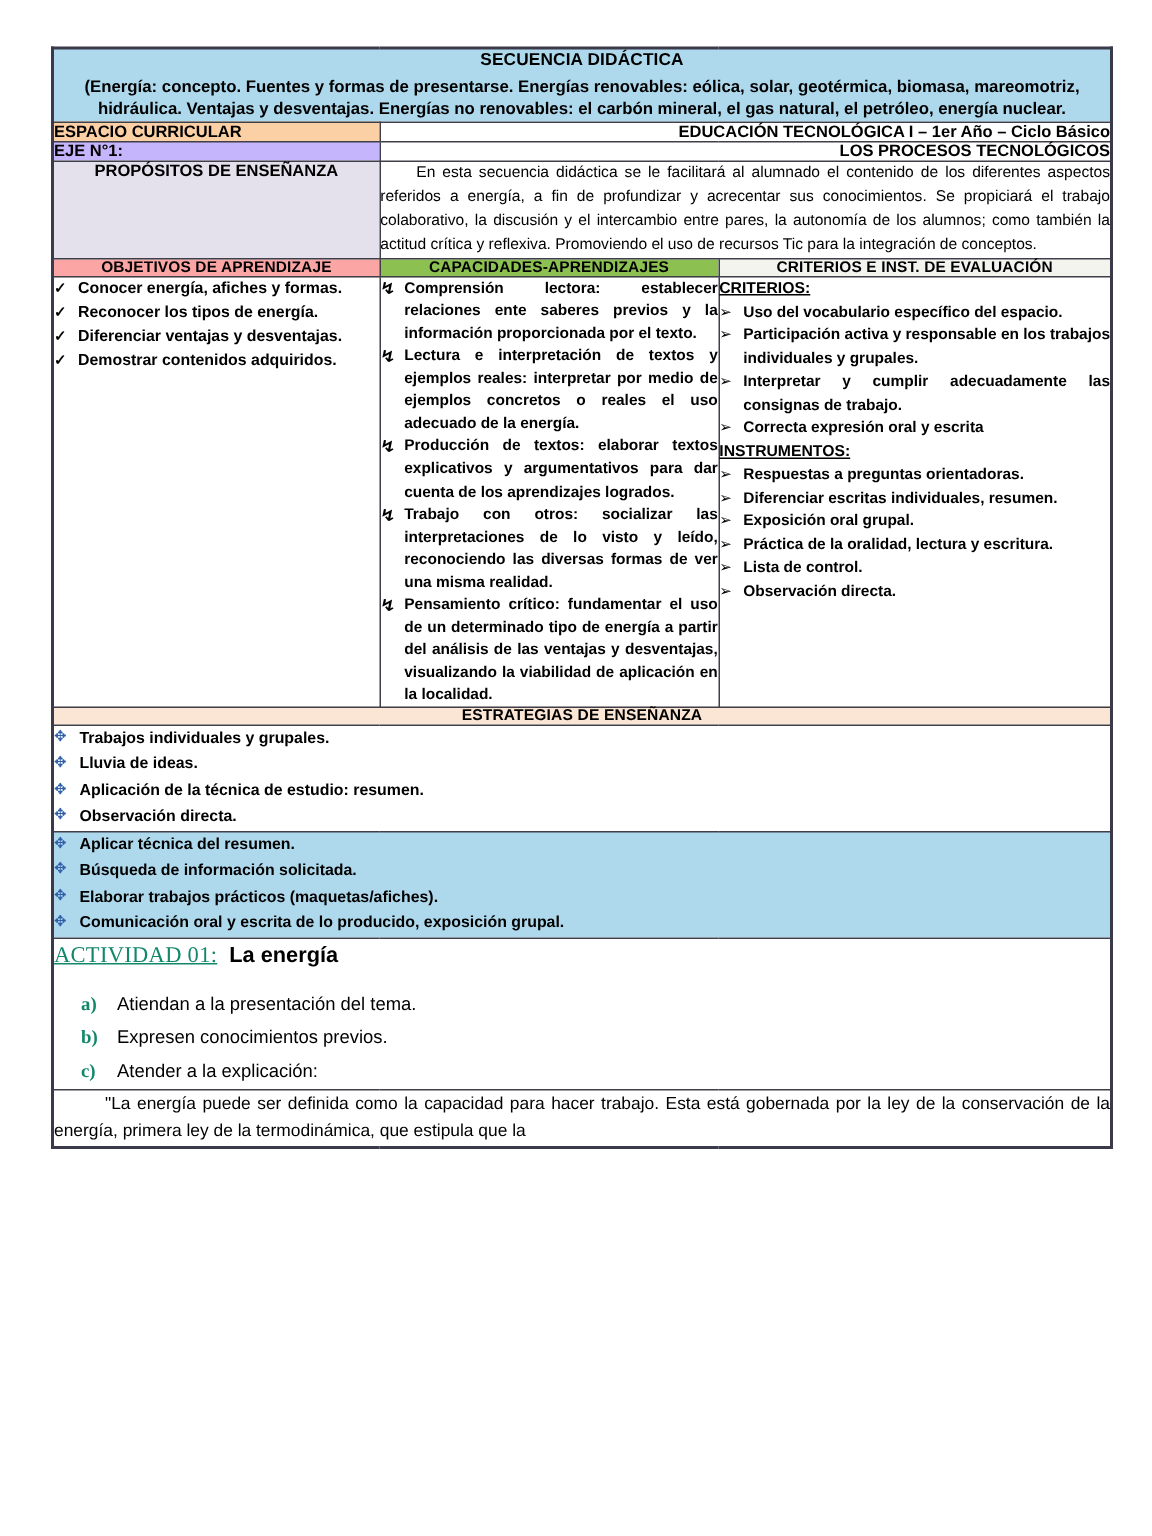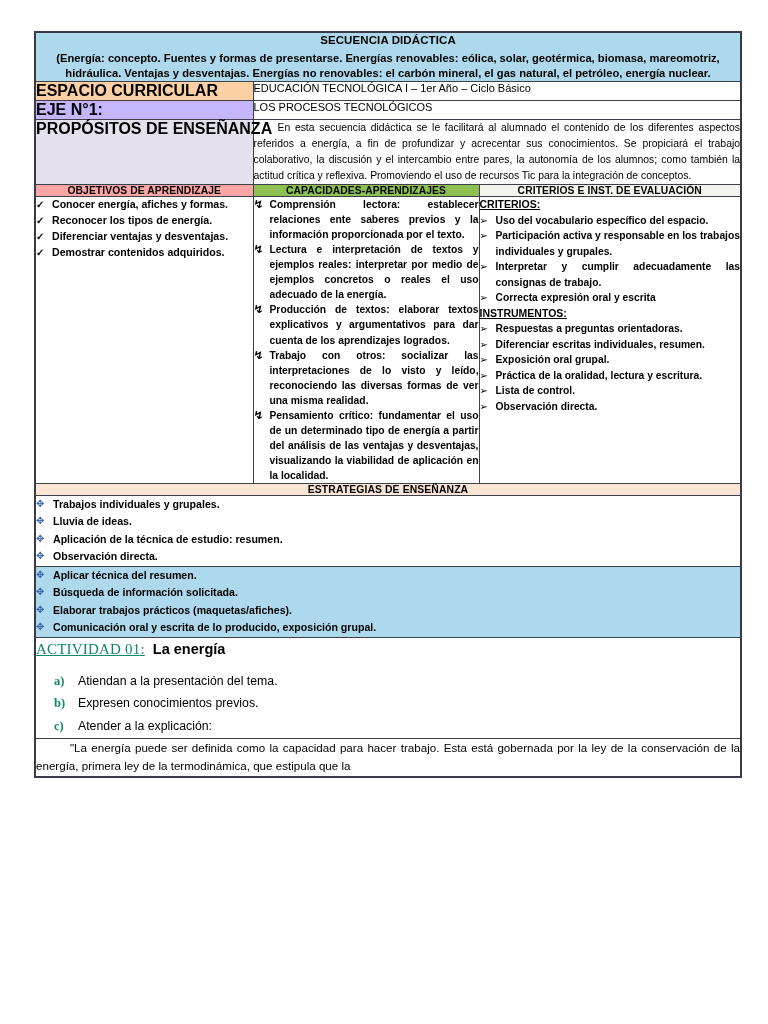--- a/index.html
+++ b/index.html
@@ -51,35 +51,36 @@
   }
   .title-sub {
     font-size: 11.2px;
     font-weight: 600;
     margin-top: 3px;
   }
 
   
   .lbl {
     font-weight: bold;
-    font-size: 16px;
+    font-size: 11px;
     padding: 4px 0 4px 7px;
     white-space: nowrap;
     vertical-align: middle;
   }
   .lbl-espacio { background: #fbd0a4; }
   .lbl-eje     { background: #c4b5fd; }
   .lbl-prop    { background: #e4e1ec; text-align: center; vertical-align: middle; padding-left: 0; }
 
   .val {
     font-size: 11px;
-    font-weight: normal;
+    font-weight: bold;
     padding: 4px 6px 4px 8px;
     vertical-align: middle;
     background: #ffffff;
+    text-align: right;
   }
   .prop-text {
     font-size: 10.4px;
     text-align: justify;
     line-height: 1.55;
     padding: 5px 7px 6px 8px;
     background: #ffffff;
     font-weight: normal;
   }
   .prop-text .ind { display: inline-block; width: 24px; }

